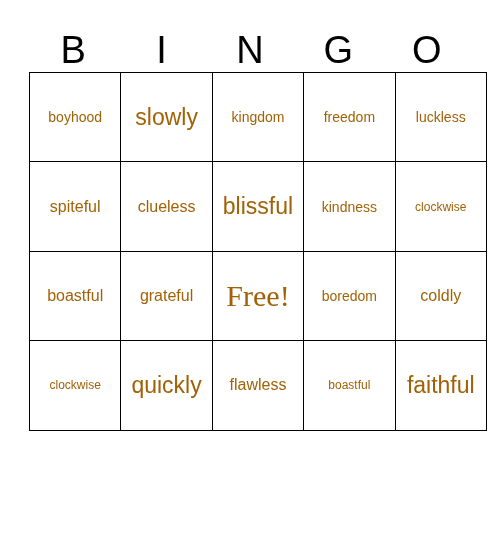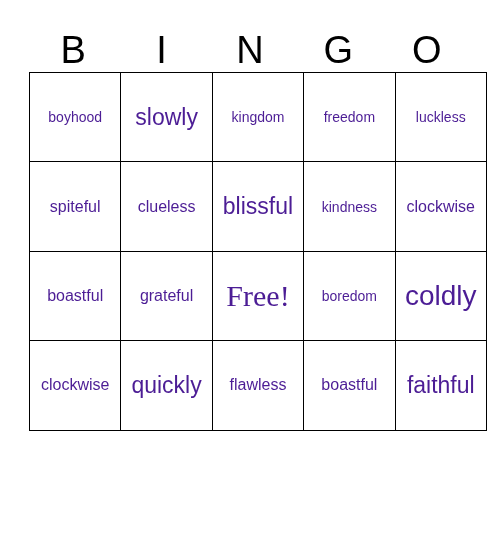--- a/index.html
+++ b/index.html
@@ -50,29 +50,29 @@
   }
   .grid td {
     width: 88.4px;
     height: 88.4px;
     border: 1px solid #000000;
     text-align: center;
     vertical-align: middle;
     padding: 0 1px;
     overflow: hidden;
     white-space: nowrap;
-    color: #4c1d95;
+    color: #a16207;
   }
 
   
-  .sz-xs  { font-size: 16px; }
+  .sz-xs  { font-size: 12px; }
   .sz-s   { font-size: 14px; }
   .sz-m   { font-size: 16px; }
   .sz-l   { font-size: 23px; }
-  .sz-xl  { font-size: 28px; margin-left: 48px; }
+  .sz-xl  { font-size: 16px; margin-left: 48px; }
   .sz-xxl { font-size: 30px; font-family: Liberation Serif, serif; }
 </style>
 </head>
 <body>
 
 <div id="bingo-card">
 
   <div class="header-row">
     <div class="header-cell">B</div>
     <div class="header-cell">I</div>

